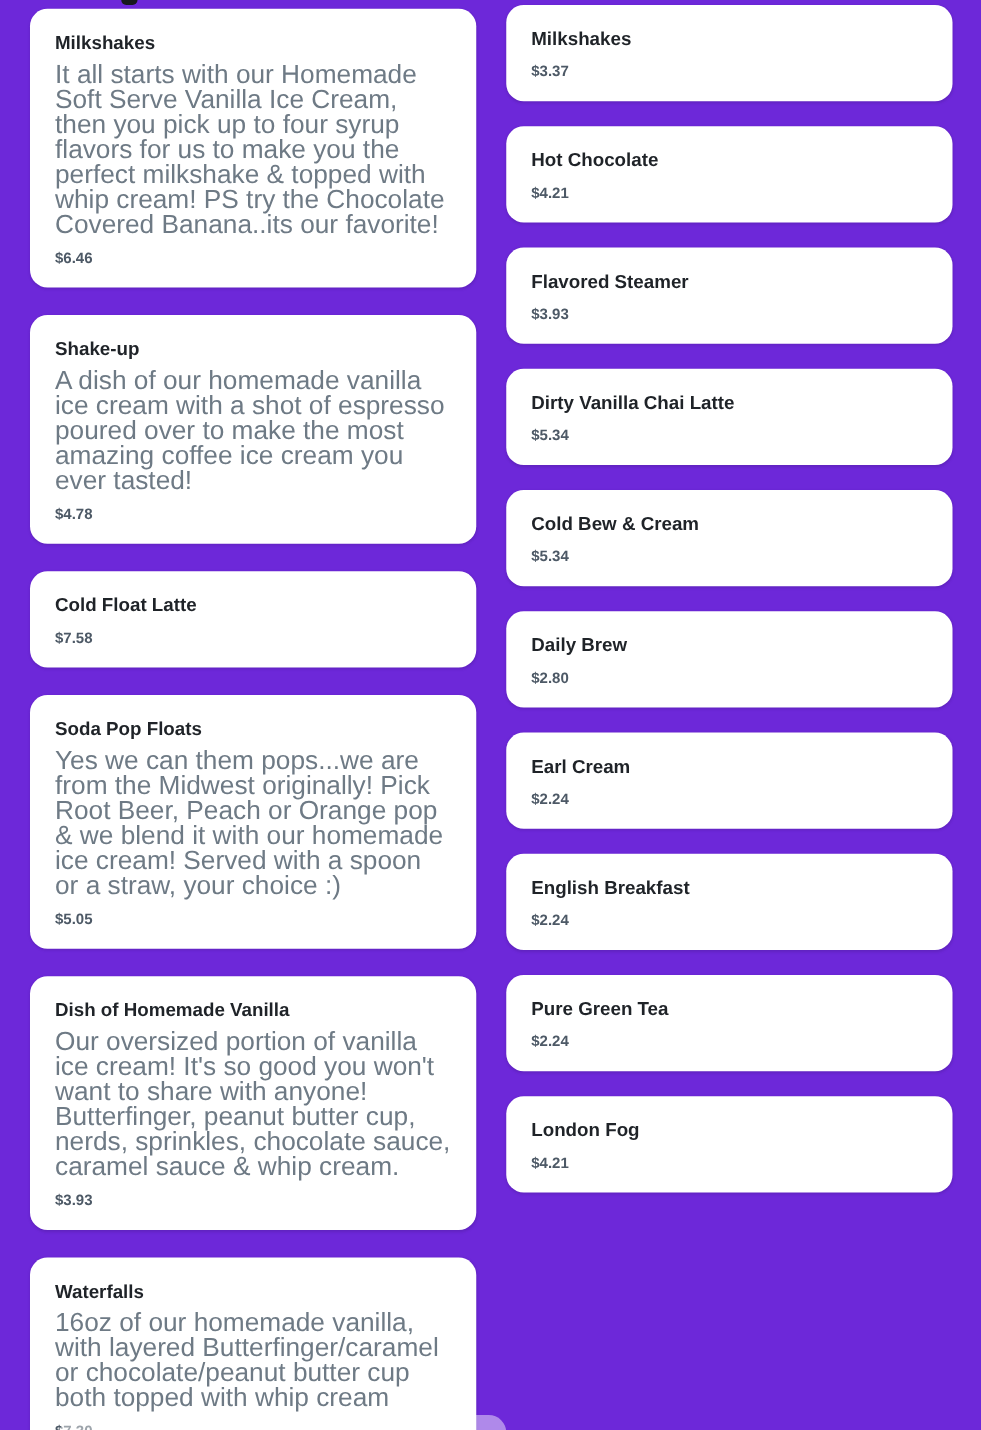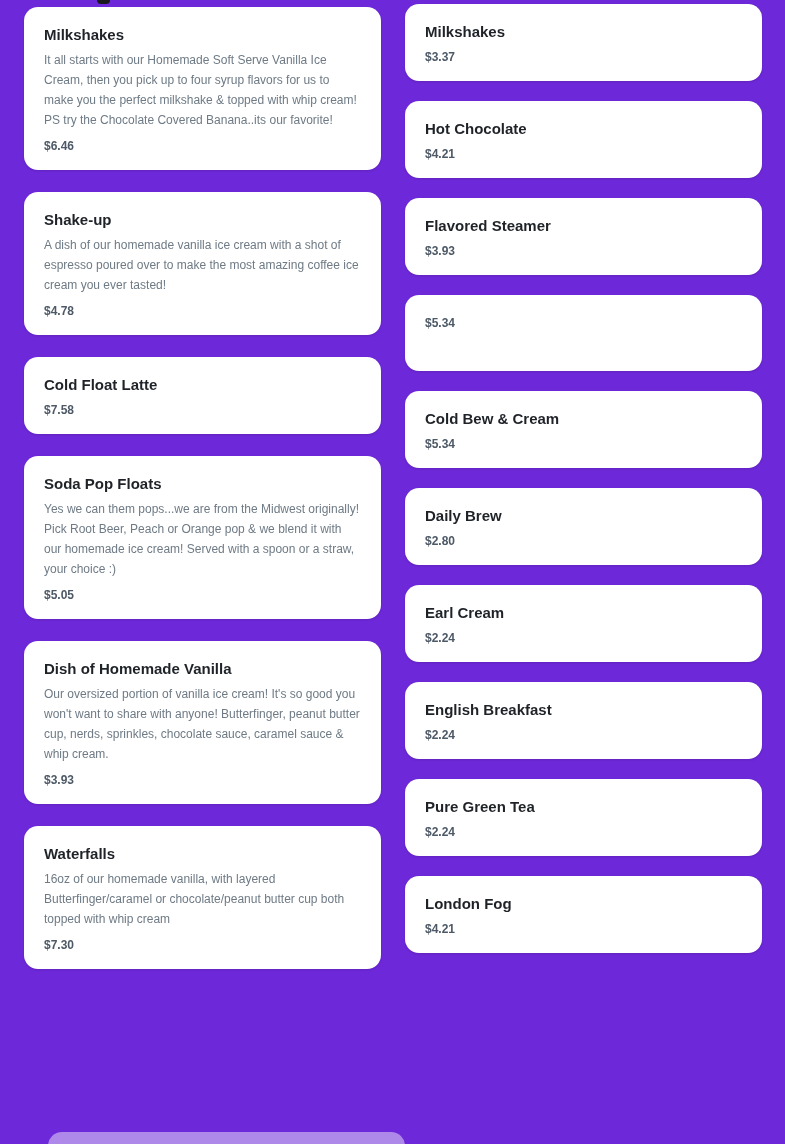--- a/index.html
+++ b/index.html
@@ -38,21 +38,21 @@
   }
   .card.simple { min-height: 76px; }
   .item-name {
     font-size: 15px;
     font-weight: 700;
     line-height: 20px;
     color: #1f2328;
     margin: 0 0 5px 0;
   }
   .item-desc {
-    font-size: 12px;
+    font-size: 21px;
     font-weight: 400;
     line-height: 20px;
     color: #6e7a85;
     margin: 0 0 6px 0;
   }
   .item-price {
     font-size: 12px;
     font-weight: 700;
     line-height: 20px;
     color: #4d5966;
@@ -138,20 +138,21 @@
         <h3 class="item-name">Hot Chocolate</h3>
         <p class="item-price">$4.21</p>
       </div>
 
       <div class="card simple">
         <h3 class="item-name">Flavored Steamer</h3>
         <p class="item-price">$3.93</p>
       </div>
 
       <div class="card simple">
+        <h3 class="item-name">Dirty Vanilla Chai Latte</h3>
         <p class="item-price">$5.34</p>
       </div>
 
       <div class="card simple">
         <h3 class="item-name">Cold Bew &amp; Cream</h3>
         <p class="item-price">$5.34</p>
       </div>
 
       <div class="card simple">
         <h3 class="item-name">Daily Brew</h3>

